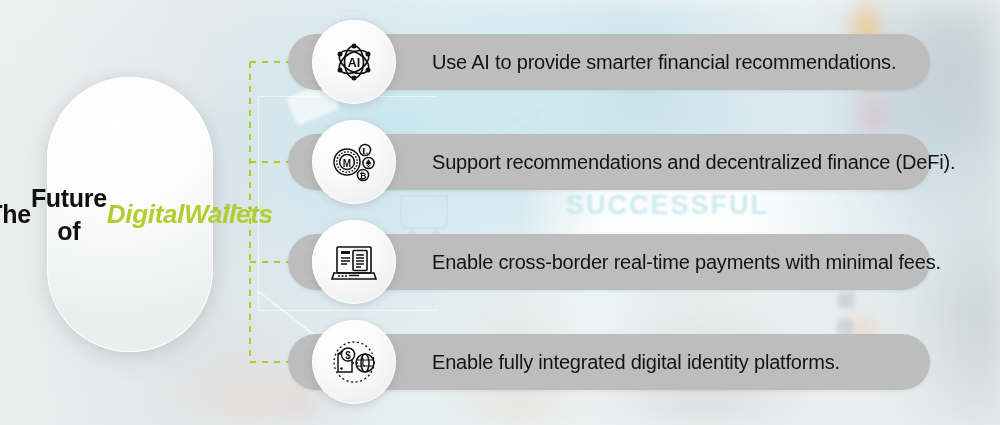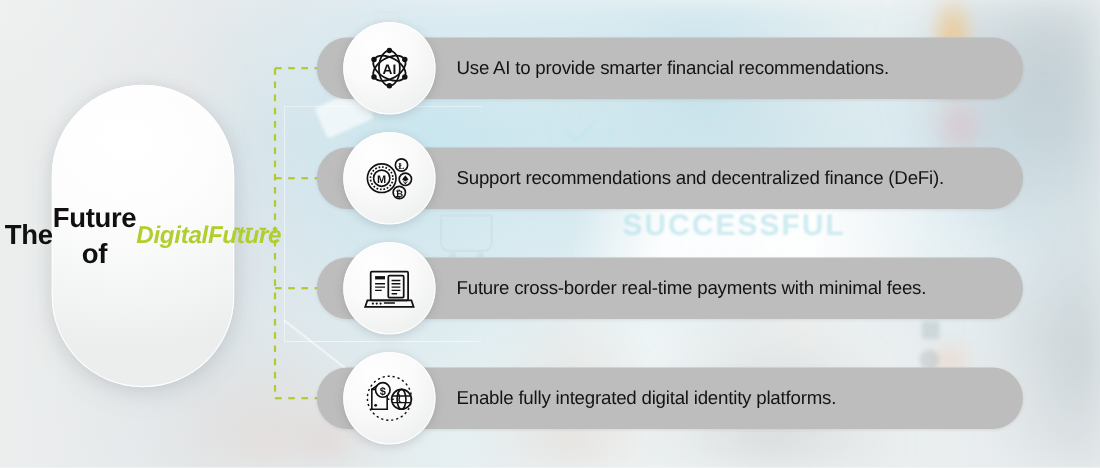--- a/index.html
+++ b/index.html
@@ -152,35 +152,35 @@
       0 2px 14px rgba(90,100,105,.14),
       0 8px 26px rgba(90,100,105,.10);
     display:flex; 
     align-items:center; justify-content:center;
   }
   .title-line {
     font-weight:bold; font-size:25px; line-height:1.30;
     color:#101010; letter-spacing:-.3px; text-align:center;
   }
   .title-accent {
-    font-weight:bold; font-style:italic; font-size:22px; line-height:1.30;
+    font-weight:bold; font-style:italic; font-size:26px; line-height:1.30;
     color:#b2ce2e; letter-spacing:-.3px; text-align:center;
   }
 
   
   .row { position:absolute; left:288px; height:56px; }
   .row-pill {
     position:absolute; left:0; top:0; width:642px; height:56px;
     background:#bdbdbd; border-radius:28px;
     box-shadow:0 1px 3px rgba(70,75,80,.12);
   }
   .row-text {
-    position:absolute; left:127px; top:0; height:56px;
+    position:absolute; left:144px; top:0; height:56px;
     display:flex; align-items:center;
-    font-size:17px; color:#141414; letter-spacing:-.2px;
+    font-size:20px; color:#141414; letter-spacing:-.2px;
     white-space:nowrap;
   }
   .row-badge {
     position:absolute; left:24px; top:-14px;
     width:84px; height:84px; border-radius:50%;
     background:
       radial-gradient(circle at 36% 26%, #ffffff 0%, #fafafa 42%, #eff0f0 78%, #e6e7e7 100%);
     box-shadow:
       0 0 0 1px rgba(255,255,255,.85) inset,
       0 2px 9px rgba(80,88,94,.22);
@@ -221,21 +221,21 @@
   <div class="conn conn-h conn-stem"></div>
   <div class="conn conn-h conn-h1"></div>
   <div class="conn conn-h conn-h2"></div>
   <div class="conn conn-h conn-h3"></div>
   <div class="conn conn-h conn-h4"></div>
 
   <div class="title-card">
     <div class="title-line">The</div>
     <div class="title-line">Future of</div>
     <div class="title-accent">Digital</div>
-    <div class="title-accent">Future</div>
+    <div class="title-accent">Wallets</div>
   </div>
 
   <div class="row r1">
     <div class="row-pill"></div>
     <div class="row-text">Use AI to provide smarter financial recommendations.</div>
     <div class="row-badge">
       <span>
         <svg width="48" height="48" viewBox="0 0 48 48" fill="none" stroke="#111" stroke-width="1.6">
           <ellipse cx="24" cy="24" rx="9.5" ry="16"></ellipse>
           <ellipse cx="24" cy="24" rx="9.5" ry="16" transform="rotate(60 24 24)"></ellipse>
@@ -269,21 +269,21 @@
           <path d="M38.5 28.1 L41.2 26.1 L38.5 29.8 L35.8 26.1 Z" fill="#111" stroke="none"></path>
           <circle cx="33" cy="37" r="5.6"></circle>
           <text x="33" y="41" text-anchor="middle" font-family="Liberation Sans, sans-serif" font-size="8.5" font-weight="bold" fill="#111" stroke="none">₿</text>
         </svg>
       </span>
     </div>
   </div>
 
   <div class="row r3">
     <div class="row-pill"></div>
-    <div class="row-text">Future cross-border real-time payments with minimal fees.</div>
+    <div class="row-text">Enable cross-border real-time payments with minimal fees.</div>
     <div class="row-badge">
       <span>
         <svg width="48" height="48" viewBox="0 0 48 48" fill="none" stroke="#111" stroke-width="1.6">
           <rect x="7" y="9" width="34" height="26" rx="1"></rect>
           <rect x="11" y="13" width="9" height="3" fill="#111" stroke="none"></rect>
           <path d="M11 20 H20 M11 23 H20 M11 26 H17" stroke-width="1.3"></path>
           <rect x="23" y="12.5" width="14" height="20" rx="1"></rect>
           <path d="M26 17 H34 M26 20 H34 M26 23 H34 M26 26 H34 M26 29 H31" stroke-width="1.3"></path>
           <path d="M4 35 H44 L46 41 H2 Z"></path>
           <path d="M19 37.5 H29" stroke-width="1.4"></path>

